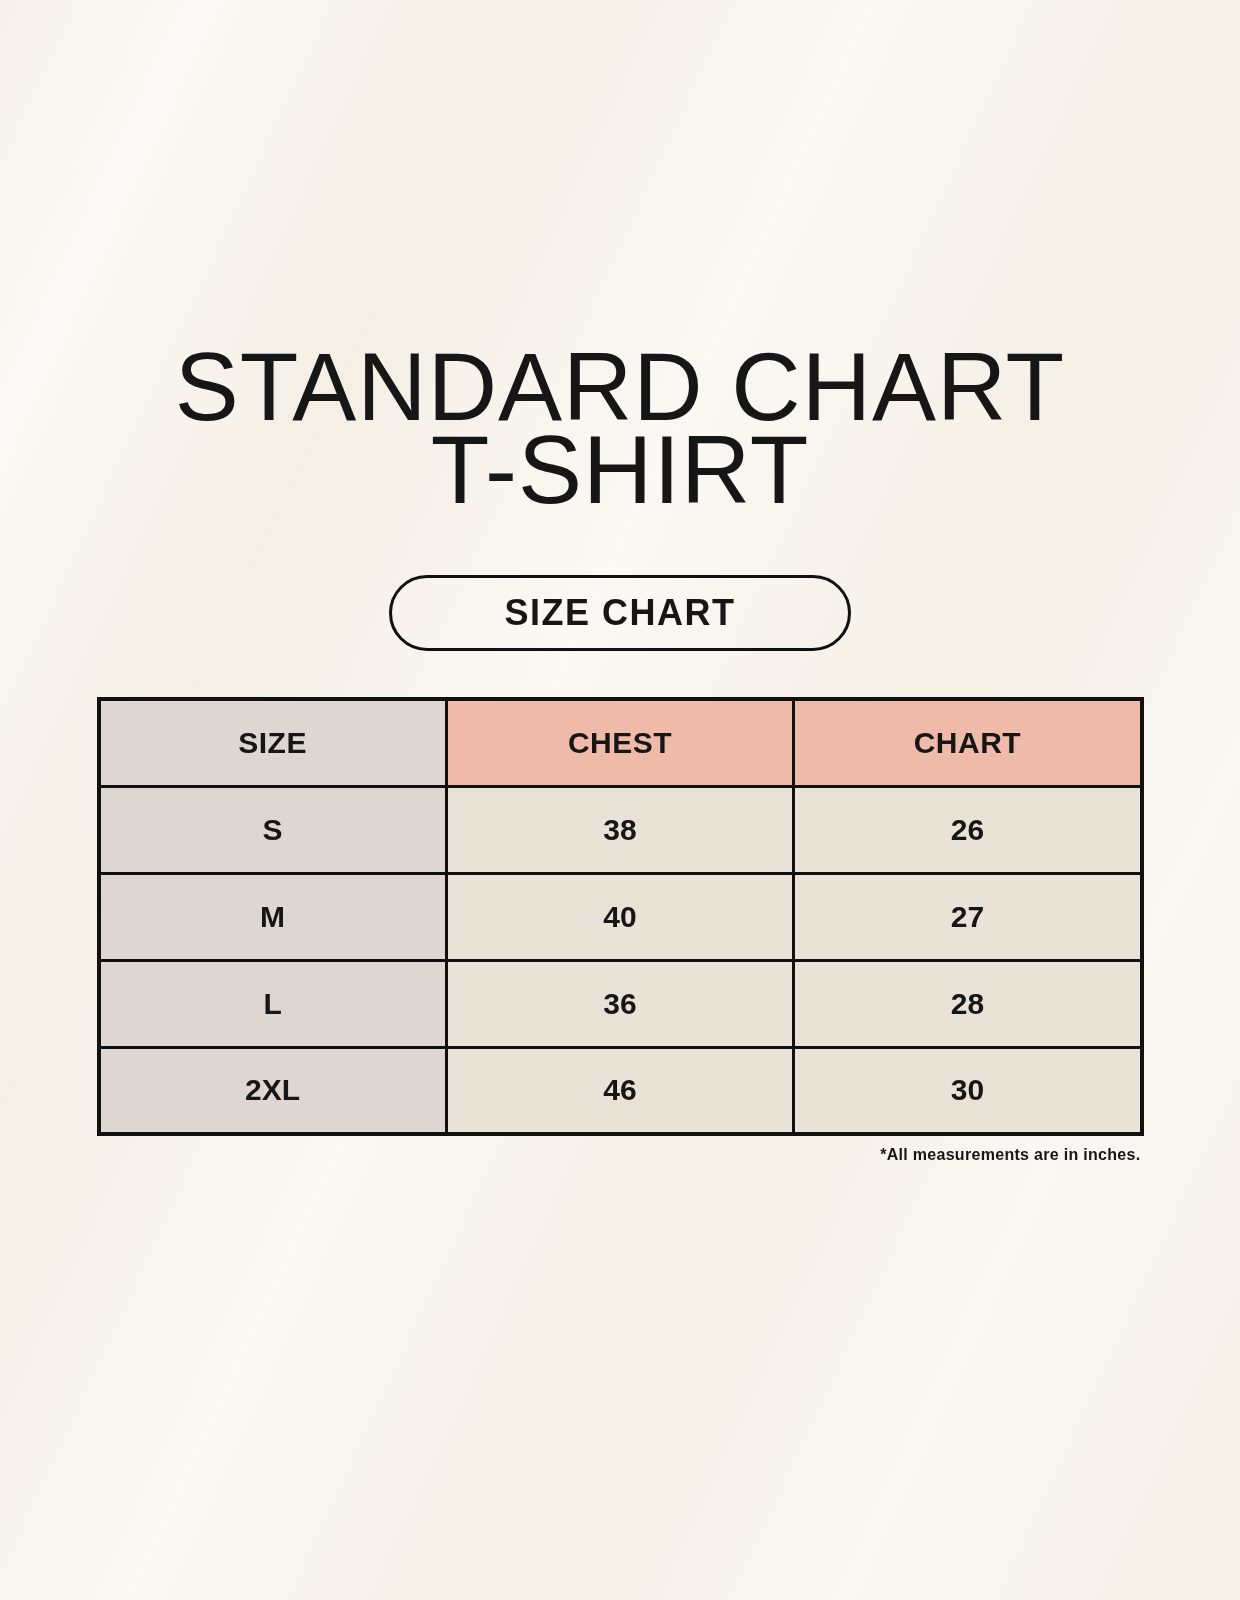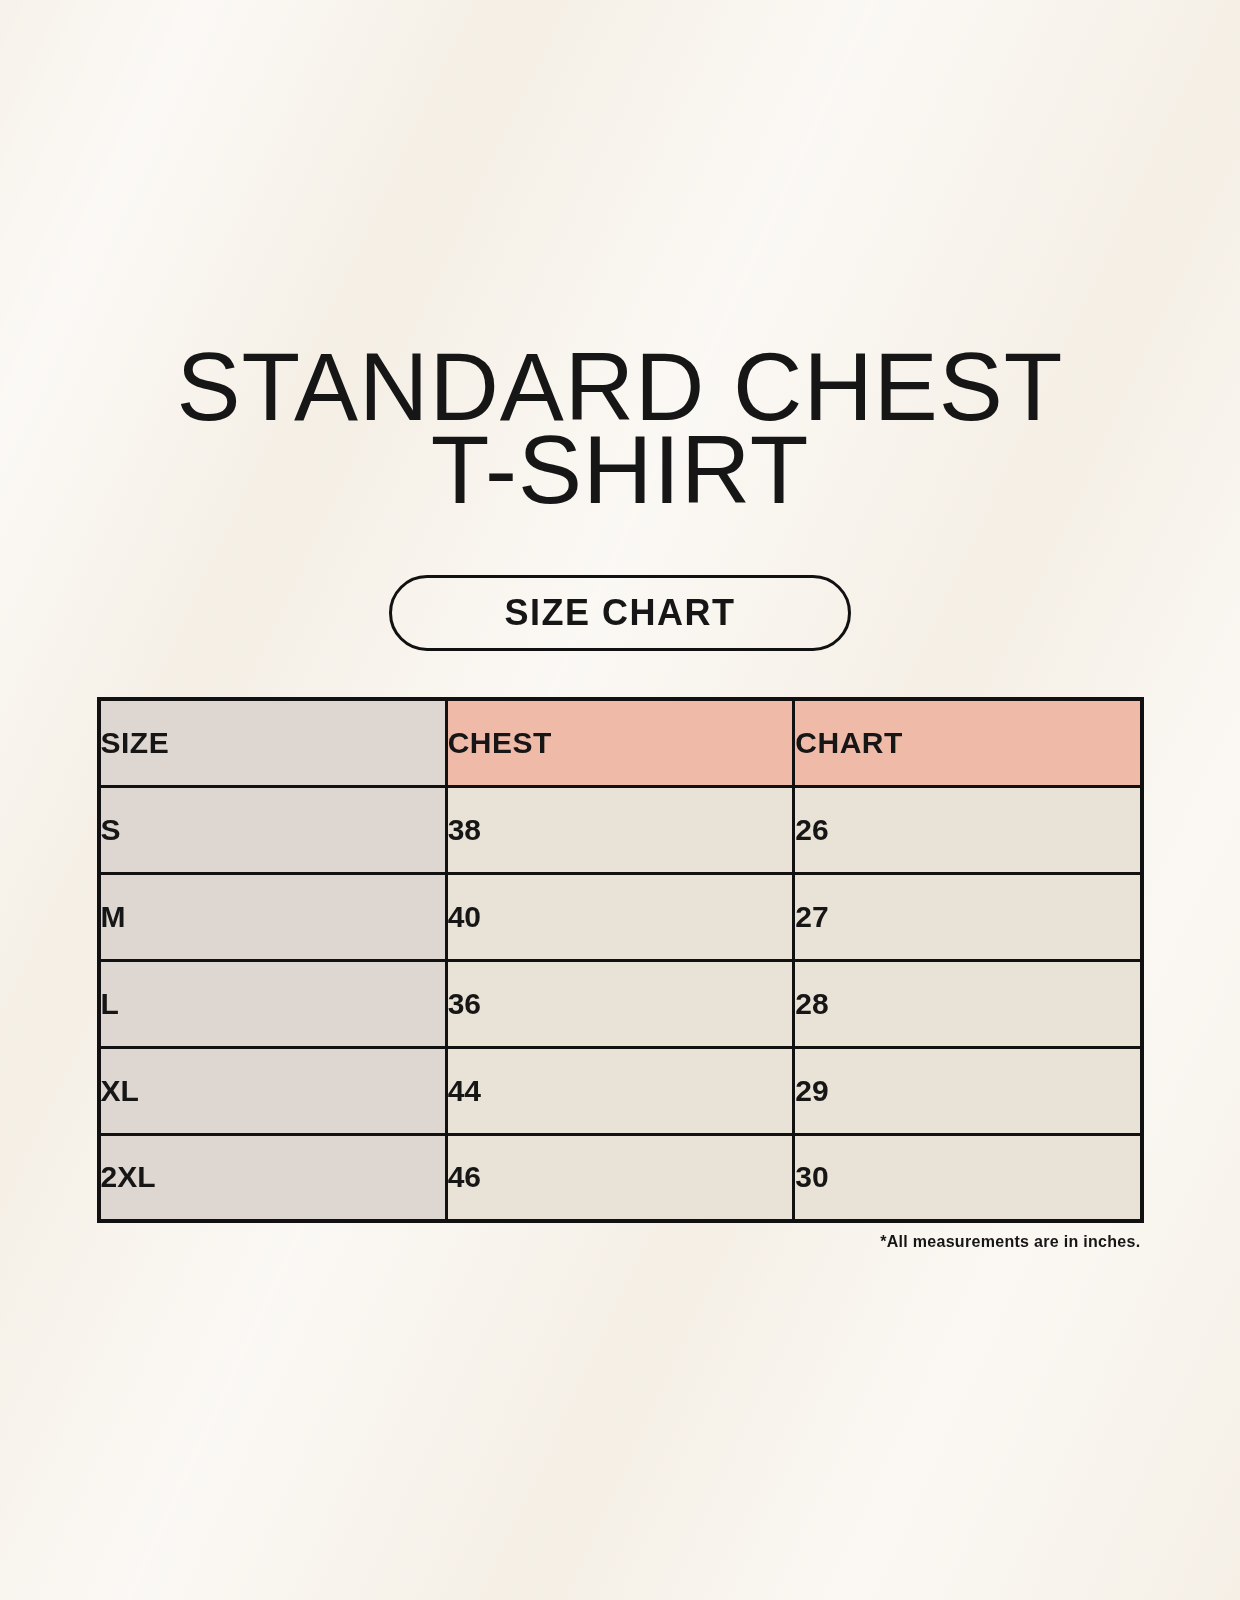--- a/index.html
+++ b/index.html
@@ -58,21 +58,21 @@
     width: 1047px;
     margin: 46px auto 0;
     border-collapse: collapse;
     table-layout: fixed;
     border: 4px solid var(--border, #111111);
   }
   .size-table th, .size-table td {
     box-sizing: border-box;
     height: 87px;
     border: 3px solid var(--border, #111111);
-    text-align: left;
+    text-align: center;
     vertical-align: middle;
     font-size: 30px;
     padding: 0;
   }
   .size-table th {
     font-weight: 700;
     letter-spacing: 0.5px;
     background: var(--header-pink, #f0baa9);
   }
   .size-table th.col-size {
@@ -94,21 +94,21 @@
     font-size: 16px;
     font-weight: 700;
     letter-spacing: 0.3px;
     color: var(--text, #161616);
   }
 </style>
 </head>
 <body>
 
 <h1 class="page-title">
-  <span>STANDARD CHEST</span><br>
+  <span>STANDARD CHART</span><br>
   <span>T-SHIRT</span>
 </h1>
 
 <button class="chart-button">SIZE CHART</button>
 
 <table class="size-table">
   <thead>
     <tr>
       <th class="col-size">SIZE</th>
       <th>CHEST</th>
@@ -125,25 +125,20 @@
       <td class="cell-size">M</td>
       <td class="cell-value">40</td>
       <td class="cell-value">27</td>
     </tr>
     <tr>
       <td class="cell-size">L</td>
       <td class="cell-value">36</td>
       <td class="cell-value">28</td>
     </tr>
     <tr>
-      <td class="cell-size">XL</td>
-      <td class="cell-value">44</td>
-      <td class="cell-value">29</td>
-    </tr>
-    <tr>
       <td class="cell-size">2XL</td>
       <td class="cell-value">46</td>
       <td class="cell-value">30</td>
     </tr>
   </tbody>
 </table>
 
 <div class="footnote">*All measurements are in inches.</div>
 
 </body></html>

